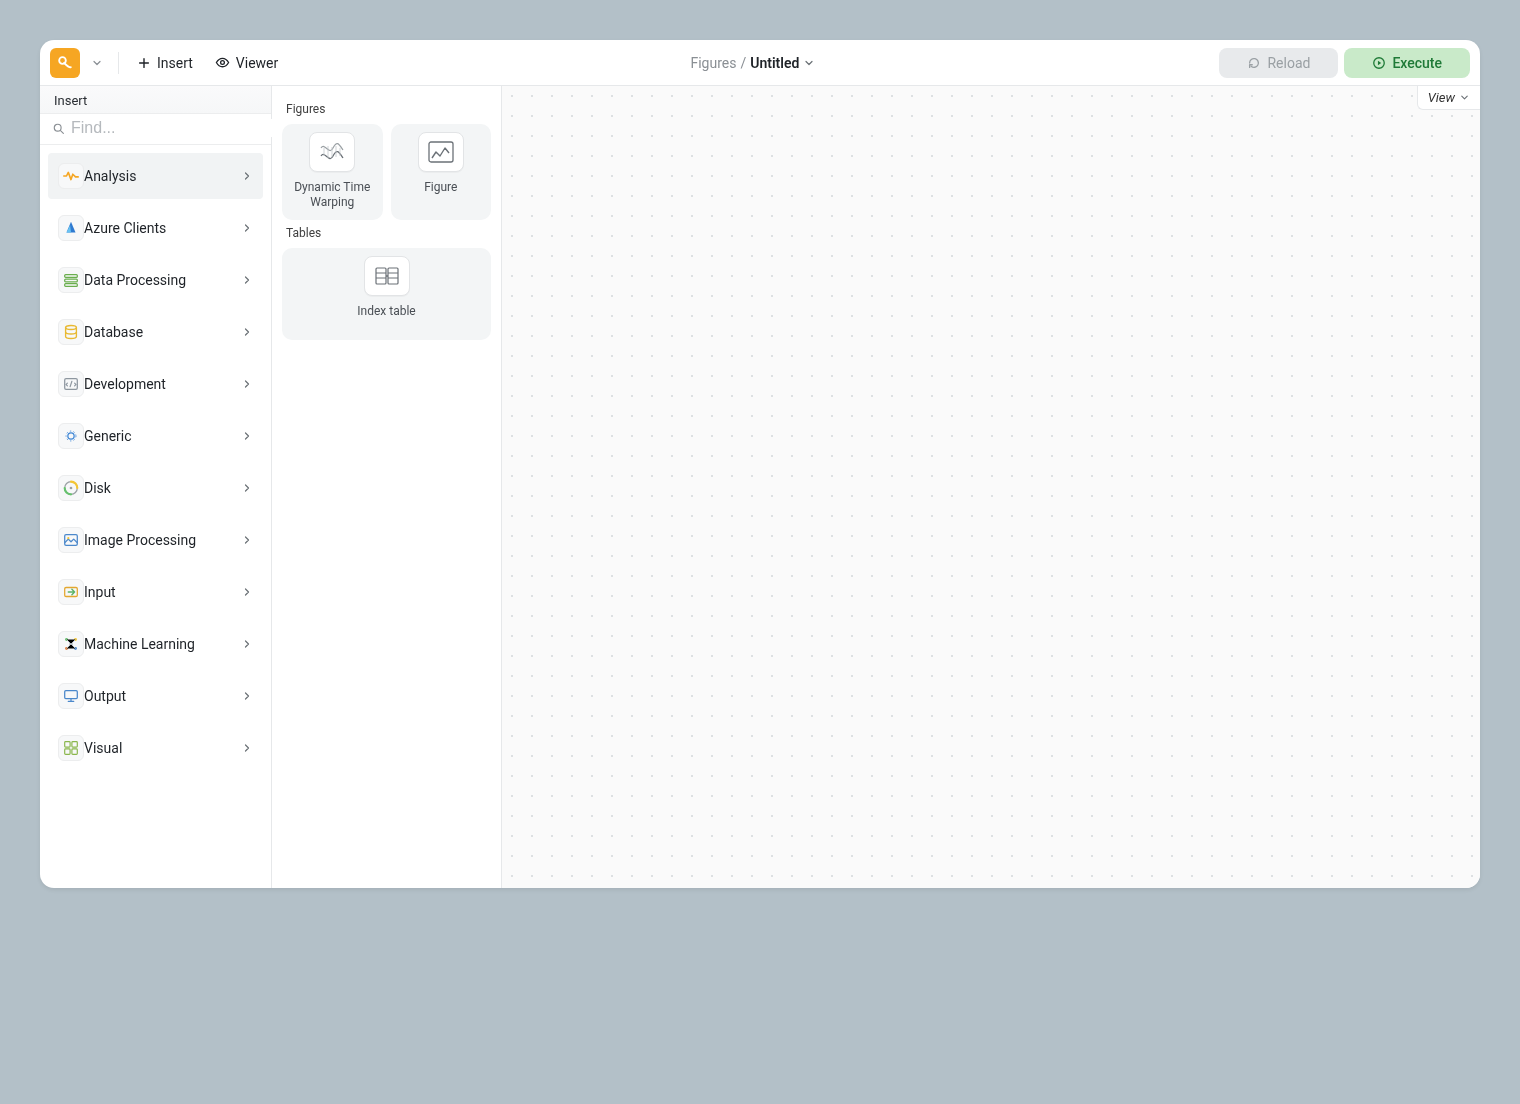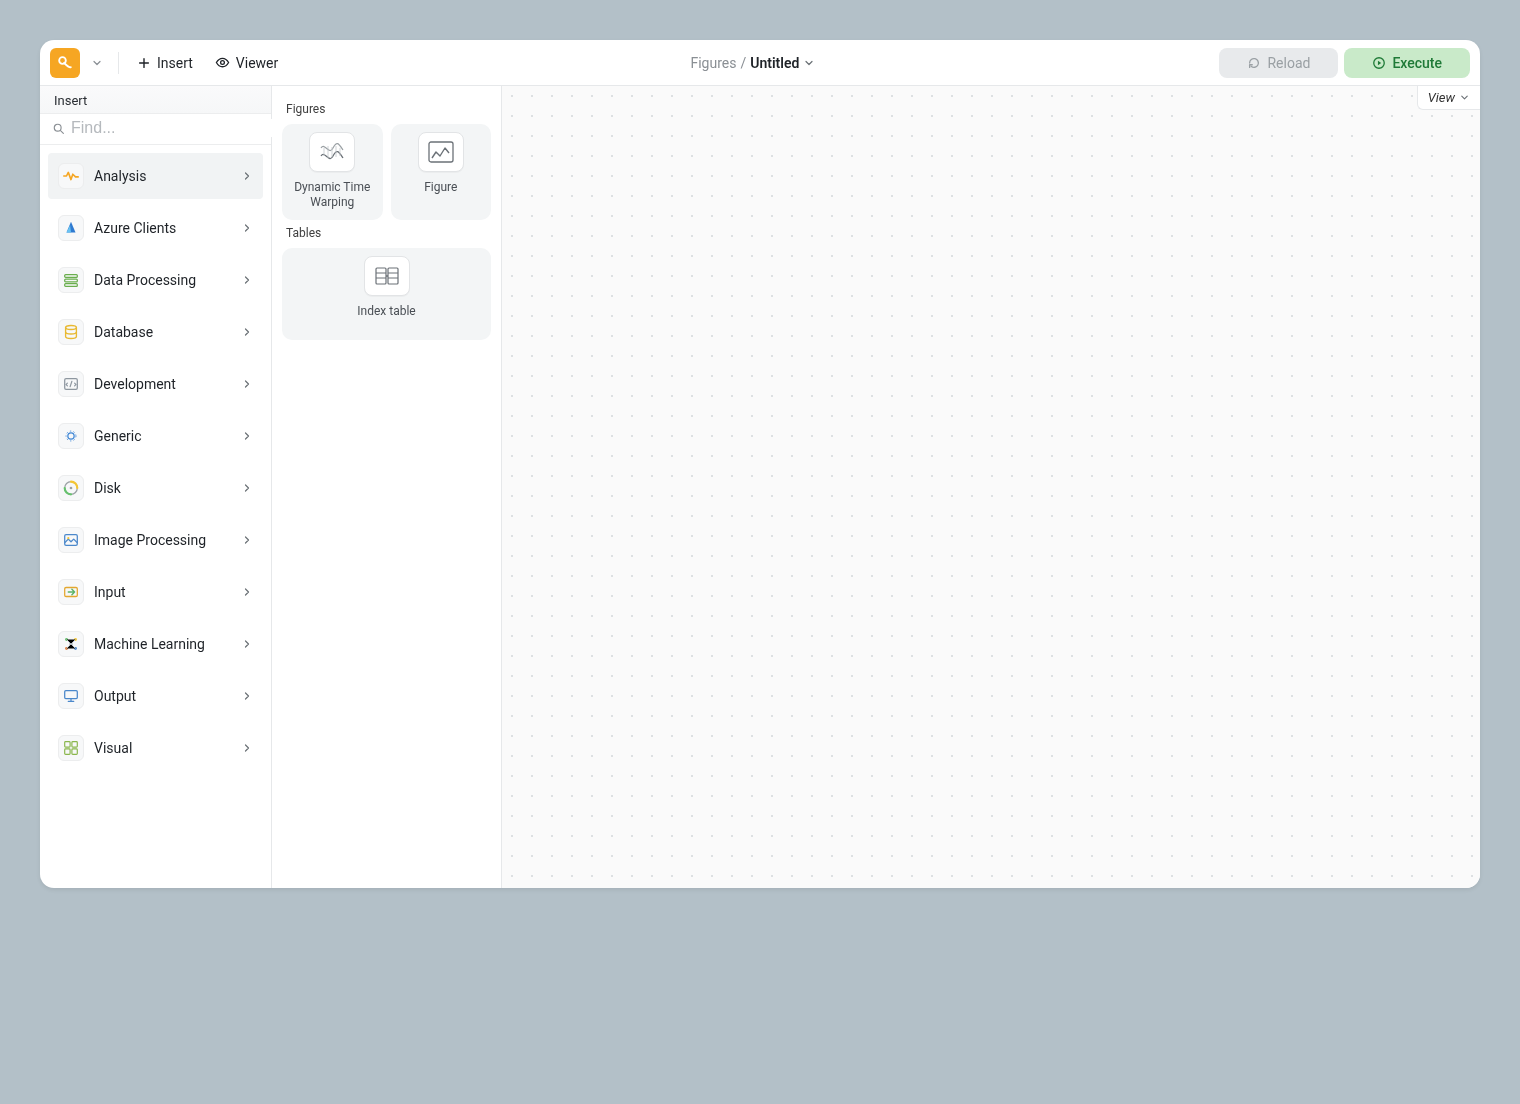--- a/index.html
+++ b/index.html
@@ -126,21 +126,20 @@
     flex: 1;
     overflow-y: auto;
     padding: 8px;
     display: flex;
     flex-direction: column;
     gap: 6px;
   }
   .category-item {
     display: flex;
     align-items: center;
-    gap: 10px;
     padding: 10px 10px;
     border-radius: 4px;
     cursor: pointer;
     font-size: 14px;
     color: #1F2328;
   }
   .category-item.active { background: #F1F3F4; }
   .category-icon {
     width: 26px;
     height: 26px;

